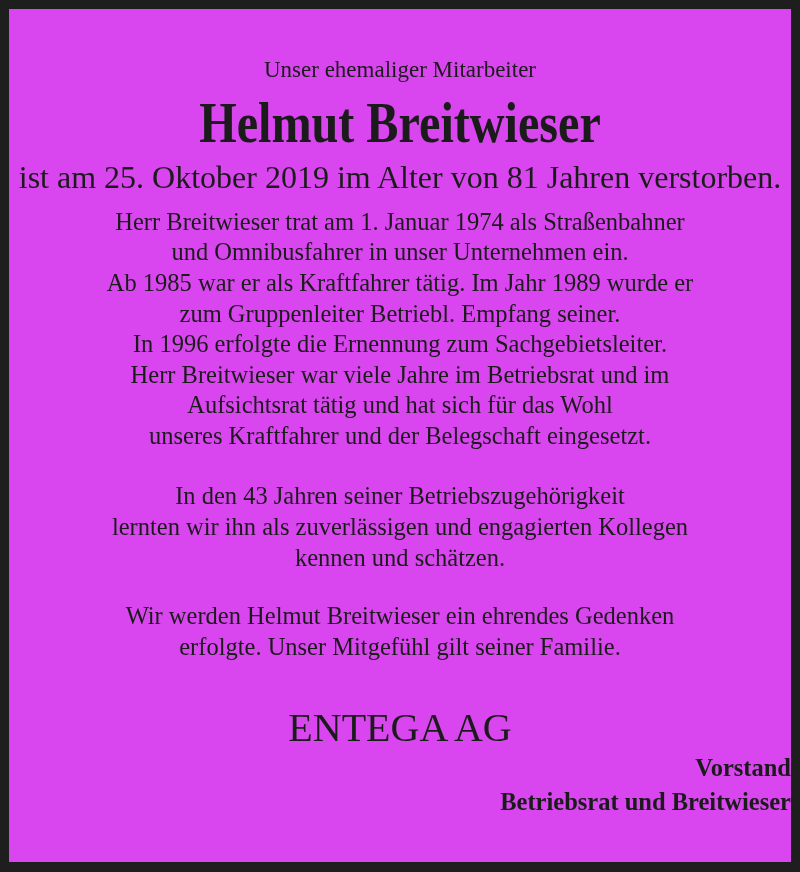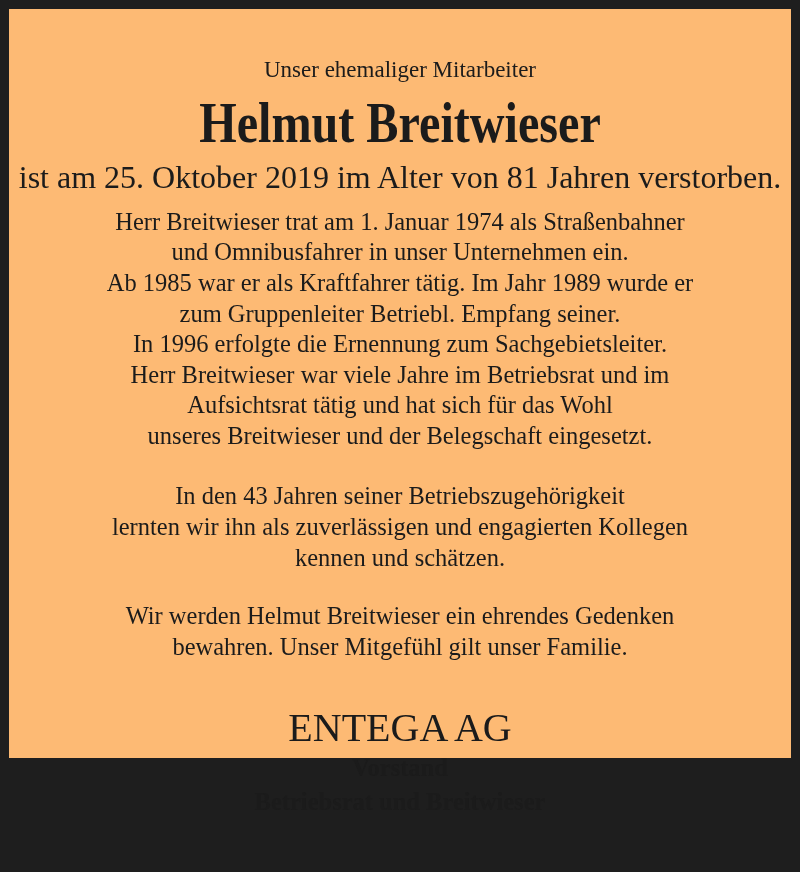--- a/index.html
+++ b/index.html
@@ -1,48 +1,48 @@
 <!DOCTYPE html>
 <html><head>
 <meta charset="utf-8">
 <style>
   html,body{margin:0;padding:0;}
   body{width:800px;height:872px;background:#1e1e1e;overflow:hidden;}
-  .frame{position:absolute;left:9px;top:9px;width:782px;height:749px;background:#fdba74;box-sizing:border-box;}
+  .frame{position:absolute;left:9px;top:9px;width:782px;height:853px;background:#d946ef;box-sizing:border-box;}
   .content{font-family:"Liberation Serif","DejaVu Serif",serif;color:#1b1b1b;text-align:center;}
   .line{position:absolute;left:0;width:782px;white-space:nowrap;transform-origin:center;}
   .intro{top:48px;font-size:23px;}
   .name{top:82px;font-size:56px;font-weight:bold;transform:scaleX(0.86);}
   .sub{top:150px;font-size:32px;}
   .p{font-size:24.5px;line-height:30.5px;}
   .org{font-size:40px;font-weight:normal;}
-  .b2{font-size:24.5px;font-weight:bold;}
+  .b2{font-size:24.5px;font-weight:bold;text-align:right;}
 </style>
 </head>
 <body>
 
 <div class="frame">
   <div class="content">
     <div class="line intro">Unser ehemaliger Mitarbeiter</div>
     <div class="line name">Helmut Breitwieser</div>
     <div class="line sub">ist am 25. Oktober 2019 im Alter von 81 Jahren verstorben.</div>
 
     <div class="line p" style="top:198px">Herr Breitwieser trat am 1. Januar 1974 als Straßenbahner</div>
     <div class="line p" style="top:228px">und Omnibusfahrer in unser Unternehmen ein.</div>
     <div class="line p" style="top:259px">Ab 1985 war er als Kraftfahrer tätig. Im Jahr 1989 wurde er</div>
     <div class="line p" style="top:290px">zum Gruppenleiter Betriebl. Empfang seiner.</div>
     <div class="line p" style="top:320px">In 1996 erfolgte die Ernennung zum Sachgebietsleiter.</div>
     <div class="line p" style="top:351px">Herr Breitwieser war viele Jahre im Betriebsrat und im</div>
     <div class="line p" style="top:381px">Aufsichtsrat tätig und hat sich für das Wohl</div>
-    <div class="line p" style="top:412px">unseres Breitwieser und der Belegschaft eingesetzt.</div>
+    <div class="line p" style="top:412px">unseres Kraftfahrer und der Belegschaft eingesetzt.</div>
 
     <div class="line p" style="top:472px">In den 43 Jahren seiner Betriebszugehörigkeit</div>
     <div class="line p" style="top:503px">lernten wir ihn als zuverlässigen und engagierten Kollegen</div>
     <div class="line p" style="top:534px">kennen und schätzen.</div>
 
     <div class="line p" style="top:592px">Wir werden Helmut Breitwieser ein ehrendes Gedenken</div>
-    <div class="line p" style="top:623px">bewahren. Unser Mitgefühl gilt unser Familie.</div>
+    <div class="line p" style="top:623px">erfolgte. Unser Mitgefühl gilt seiner Familie.</div>
 
     <div class="line org" style="top:695px">ENTEGA AG</div>
     <div class="line b2" style="top:745px">Vorstand</div>
     <div class="line b2" style="top:779px">Betriebsrat und Breitwieser</div>
   </div>
 </div>
 
 </body></html>

